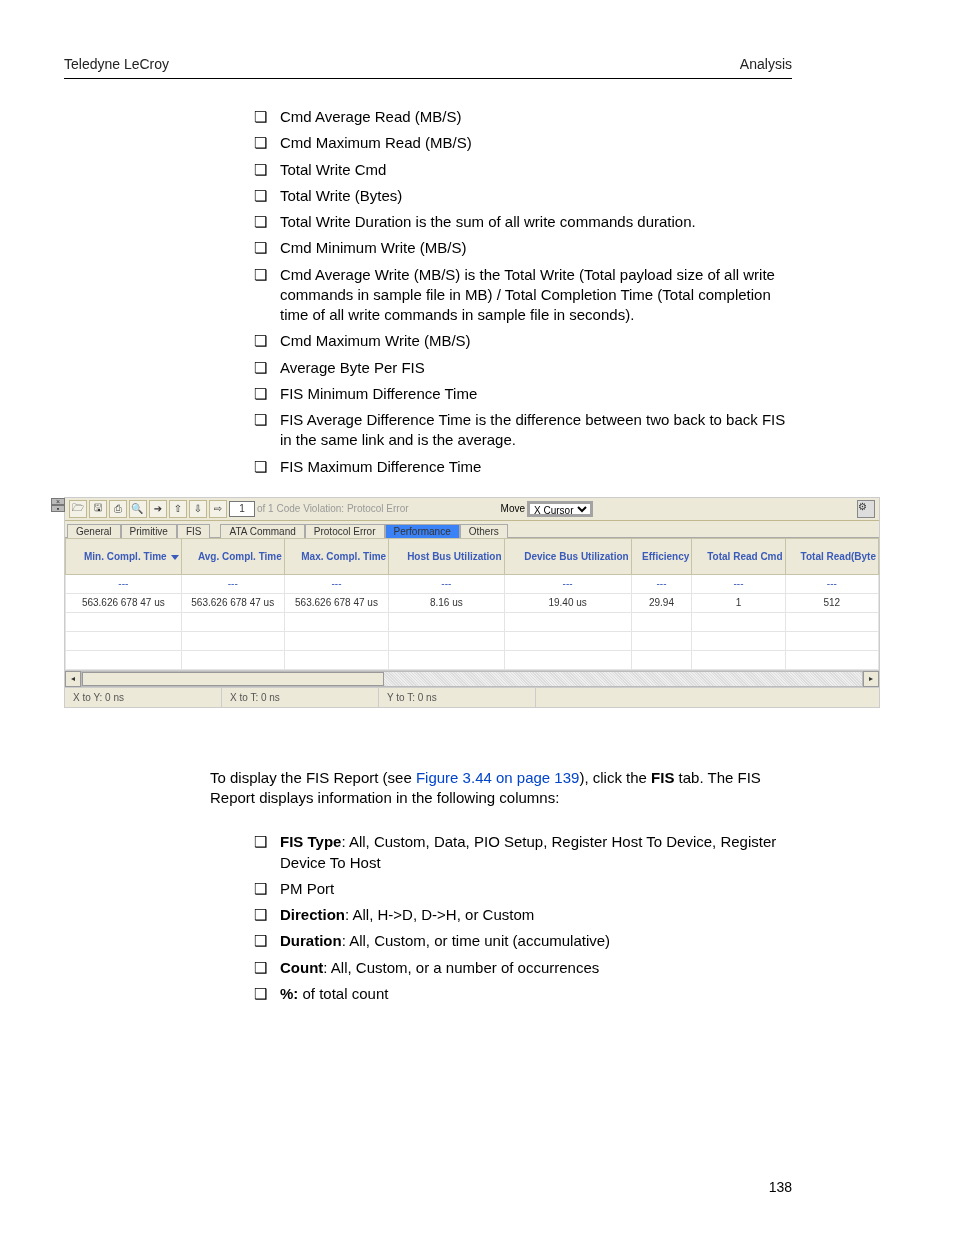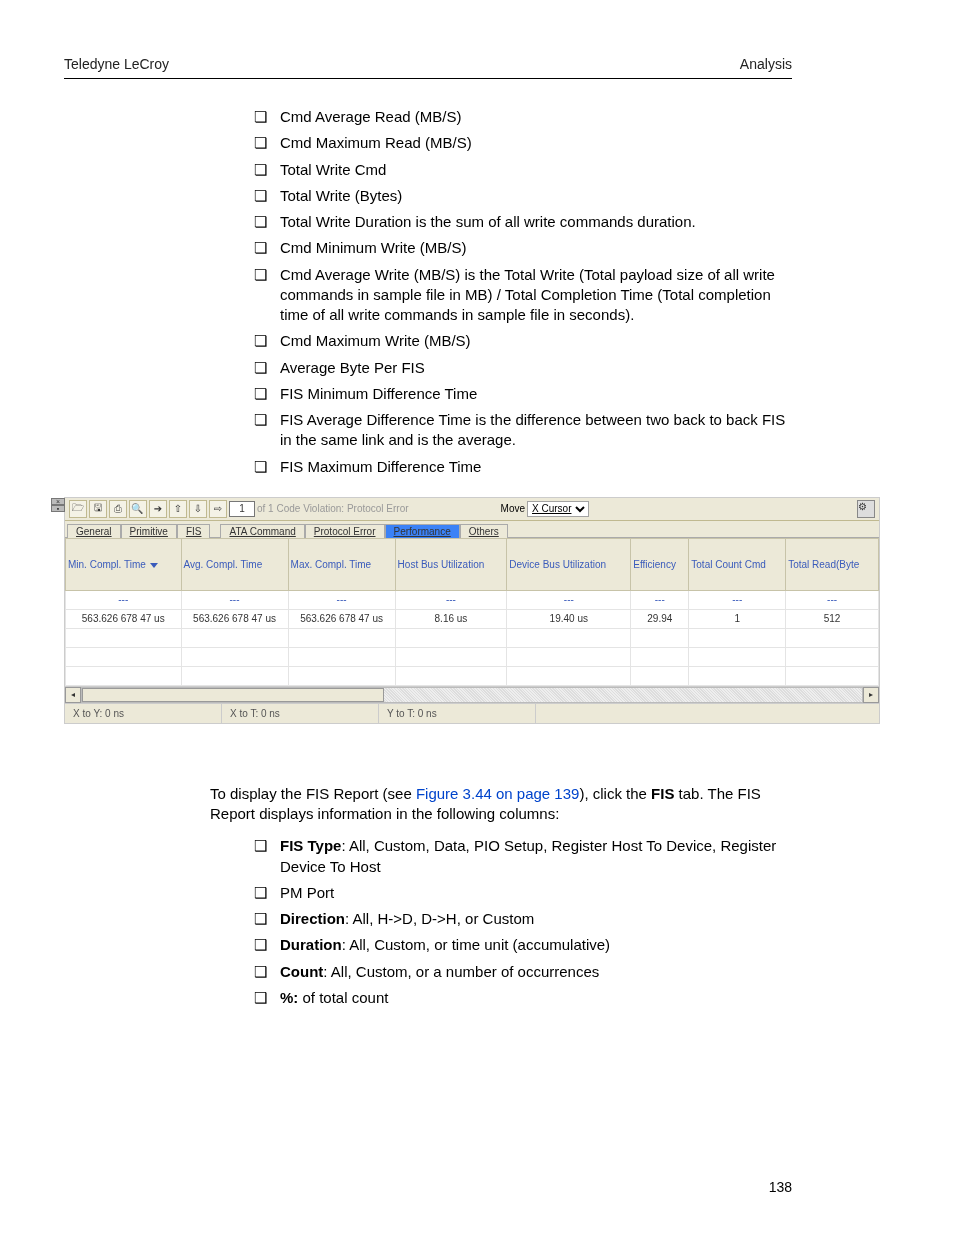--- a/index.html
+++ b/index.html
@@ -48,21 +48,21 @@
     top: 0;
     font-size: 15px;
   }
   .checklist.second-list li::before {
     content: "❑";
   }
   .checklist .bold { font-weight: 700; }
   .body-para {
     margin-left: 146px;
     max-width: 700px;
-    margin-bottom: 12px;
+    margin-bottom: 24px;
     line-height: 1.35;
   }
   .link { color: #0044cc; }
   .figure-wrap {
     margin: 18px 0 60px 0;
     width: 100%;
   }
 
   
   .app {
@@ -102,42 +102,41 @@
   }
   .tpage {
     width: 24px; height:14px;
     background:#fff; border:1px solid #777;
     text-align:center; line-height:14px;
     font-size:10px;
   }
   .toolbar .lbl { color:#999; font-size:10px; }
   .toolbar .move-lbl { margin-left: 90px; color:#000; }
   .toolbar select {
-    font-size:10px; height:16px; background:#fff; border:1px solid #a3a3a3;text-decoration:underline;
+    font-size:10px; height:16px; background:#fff; border:3px solid #a3a3a3;
   }
   .toolbar .spacer { flex:1; }
   .toolbar .prop { width:16px; height:16px; border:1px solid #888; background:#ddd; }
 
   .tabs {
     display:flex;
     gap:0;
     padding: 2px 2px 0 2px;
     background:#ece9d8;
     font-size:10px;
   }
   .tab {
     padding: 1px 8px;
     border:1px solid #aaa;
     border-bottom:none;
     background:#ece9d8;
     color:#333;
     cursor:pointer;
     position:relative;
     top:1px;
-    text-decoration:underline;
   }
   .tab.active {
     background:#3b82f6;
     font-weight: normal;
     z-index:2;
   }
   .tab-gap { width:10px; }
 
   .grid {
     background:#fff;
@@ -145,23 +144,23 @@
   }
   .grid table {
     width:100%;
     border-collapse: collapse;
     font-size:10px;
   }
   .grid th {
     background:#ece9d8;
     border:1px solid #c7c3a8;
     color:#3a5bbb;
-    font-weight: normal;
-    padding:20px 2px;
-    text-align:left;
+    font-weight: bold;
+    padding:12px 2px;
+    text-align:right;
     white-space: nowrap;
   }
   .grid th .sort {
     display:inline-block;
     width:0;height:0;
     border-left:4px solid transparent;
     border-right:4px solid transparent;
     border-top:5px solid #3a5bbb;
     margin-left:4px;
     vertical-align: middle;
@@ -276,21 +275,21 @@
       <div class="grid">
         <table>
           <thead>
             <tr>
               <th><span>Min. Compl. Time</span><span class="sort"></span></th>
               <th>Avg. Compl. Time</th>
               <th>Max. Compl. Time</th>
               <th>Host Bus Utilization</th>
               <th>Device Bus Utilization</th>
               <th>Efficiency</th>
-              <th>Total Count Cmd</th>
+              <th>Total Read Cmd</th>
               <th>Total Read(Byte</th>
             </tr>
           </thead>
           <tbody>
             <tr class="filter">
               <td>---</td>
                 <td>---</td>
                 <td>---</td>
                 <td>---</td>
                 <td>---</td>

